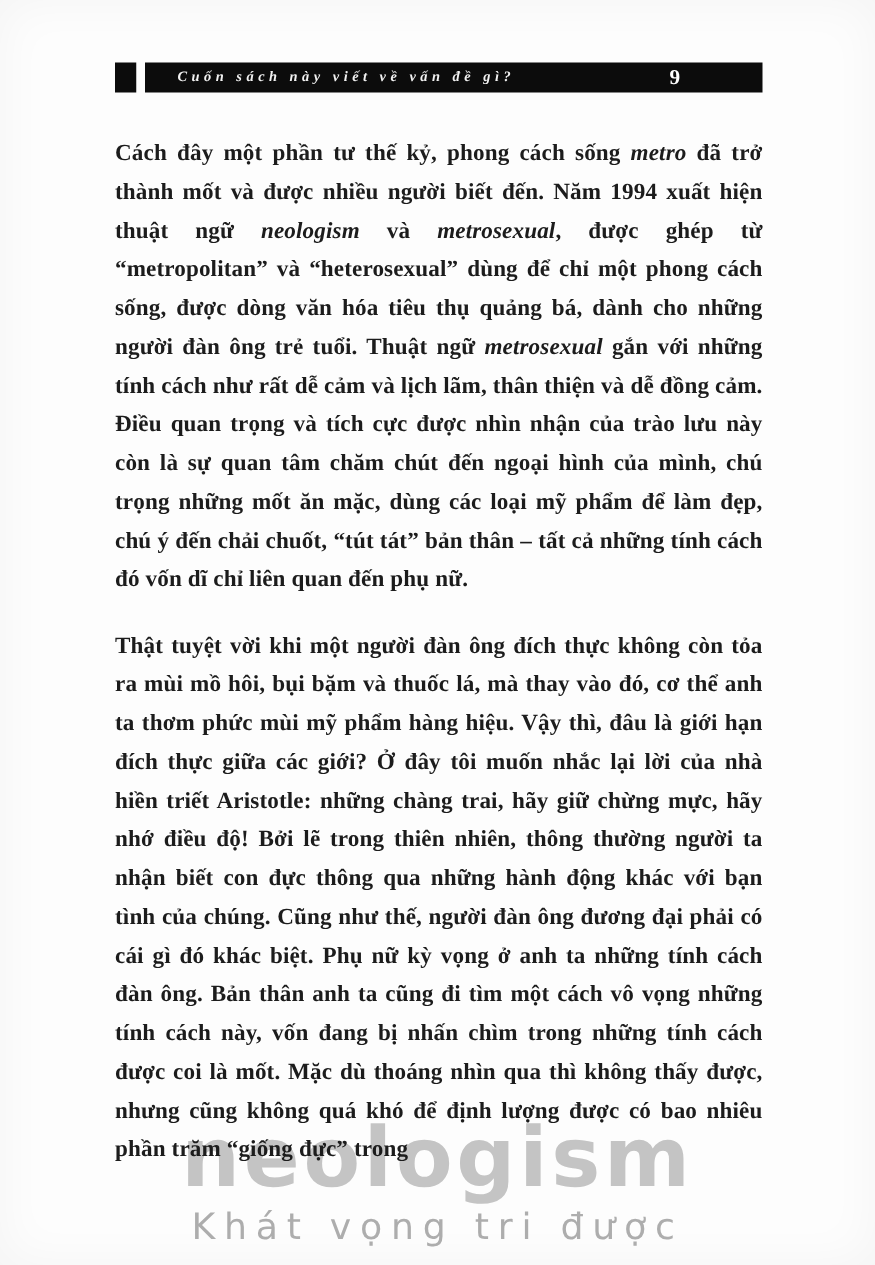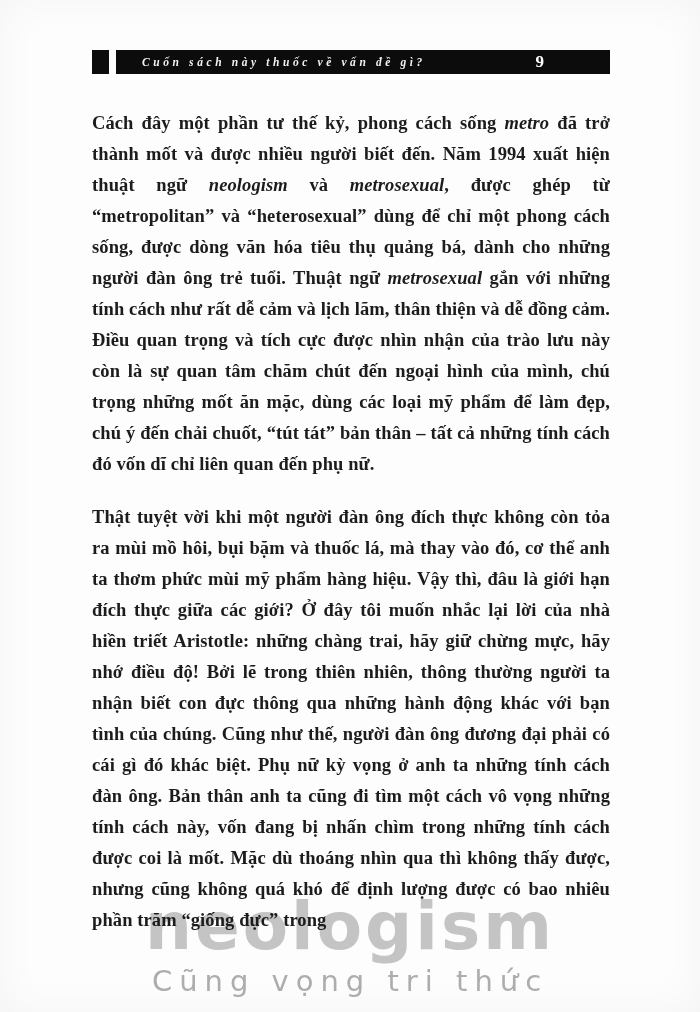--- a/index.html
+++ b/index.html
@@ -97,28 +97,28 @@
   }
 </style>
 </head>
 <body>
 
 <div class="page">
 
   <div class="header">
     <div class="header-square"></div>
     <div class="header-bar">
-      <span class="header-title">Cuốn sách này thuốc về vấn đề gì?</span>
+      <span class="header-title">Cuốn sách này viết về vấn đề gì?</span>
       <span class="header-pagenum">9</span>
     </div>
   </div>
 
   <div class="watermark">
     <div class="watermark-logo">neologism</div>
-    <div class="watermark-tagline">Cũng vọng tri thức</div>
+    <div class="watermark-tagline">Khát vọng tri được</div>
   </div>
 
   <div class="content">
 
   <p class="para"><span>Cách đây một phần tư thế kỷ, phong cách sống </span><em>metro</em><span> đã trở thành mốt và được nhiều người biết đến. Năm 1994 xuất hiện thuật ngữ </span><em>neologism</em><span> và </span><em>metrosexual</em><span>, được ghép từ “metropolitan” và “heterosexual” dùng để chỉ một phong cách sống, được dòng văn hóa tiêu thụ quảng bá, dành cho những người đàn ông trẻ tuổi. Thuật ngữ </span><em>metrosexual</em><span> gắn với những tính cách như rất dễ cảm và lịch lãm, thân thiện và dễ đồng cảm. Điều quan trọng và tích cực được nhìn nhận của trào lưu này còn là sự quan tâm chăm chút đến ngoại hình của mình, chú trọng những mốt ăn mặc, dùng các loại mỹ phẩm để làm đẹp, chú ý đến chải chuốt, “tút tát” bản thân – tất cả những tính cách đó vốn dĩ chỉ liên quan đến phụ nữ.</span></p>
       <p class="para"><span>Thật tuyệt vời khi một người đàn ông đích thực không còn tỏa ra mùi mồ hôi, bụi bặm và thuốc lá, mà thay vào đó, cơ thể anh ta thơm phức mùi mỹ phẩm hàng hiệu. Vậy thì, đâu là giới hạn đích thực giữa các giới? Ở đây tôi muốn nhắc lại lời của nhà hiền triết Aristotle: những chàng trai, hãy giữ chừng mực, hãy nhớ điều độ! Bởi lẽ trong thiên nhiên, thông thường người ta nhận biết con đực thông qua những hành động khác với bạn tình của chúng. Cũng như thế, người đàn ông đương đại phải có cái gì đó khác biệt. Phụ nữ kỳ vọng ở anh ta những tính cách đàn ông. Bản thân anh ta cũng đi tìm một cách vô vọng những tính cách này, vốn đang bị nhấn chìm trong những tính cách được coi là mốt. Mặc dù thoáng nhìn qua thì không thấy được, nhưng cũng không quá khó để định lượng được có bao nhiêu phần trăm “giống đực” trong</span></p>
     </div>
 
 </div>
 

